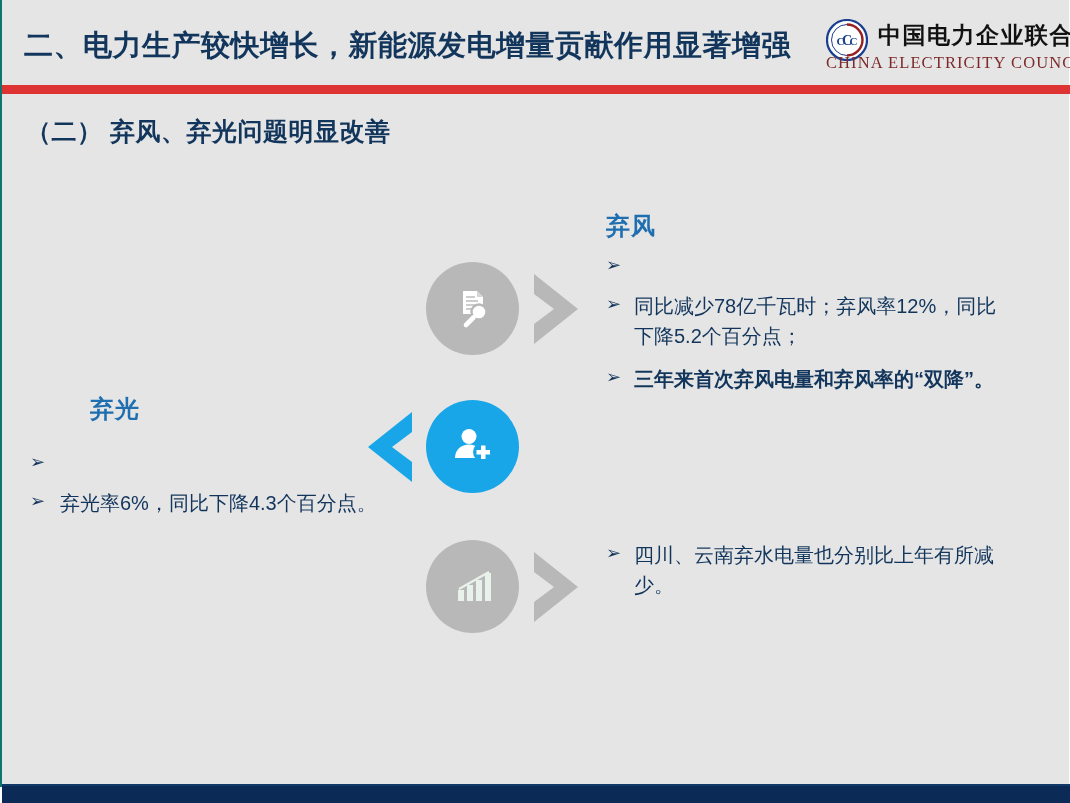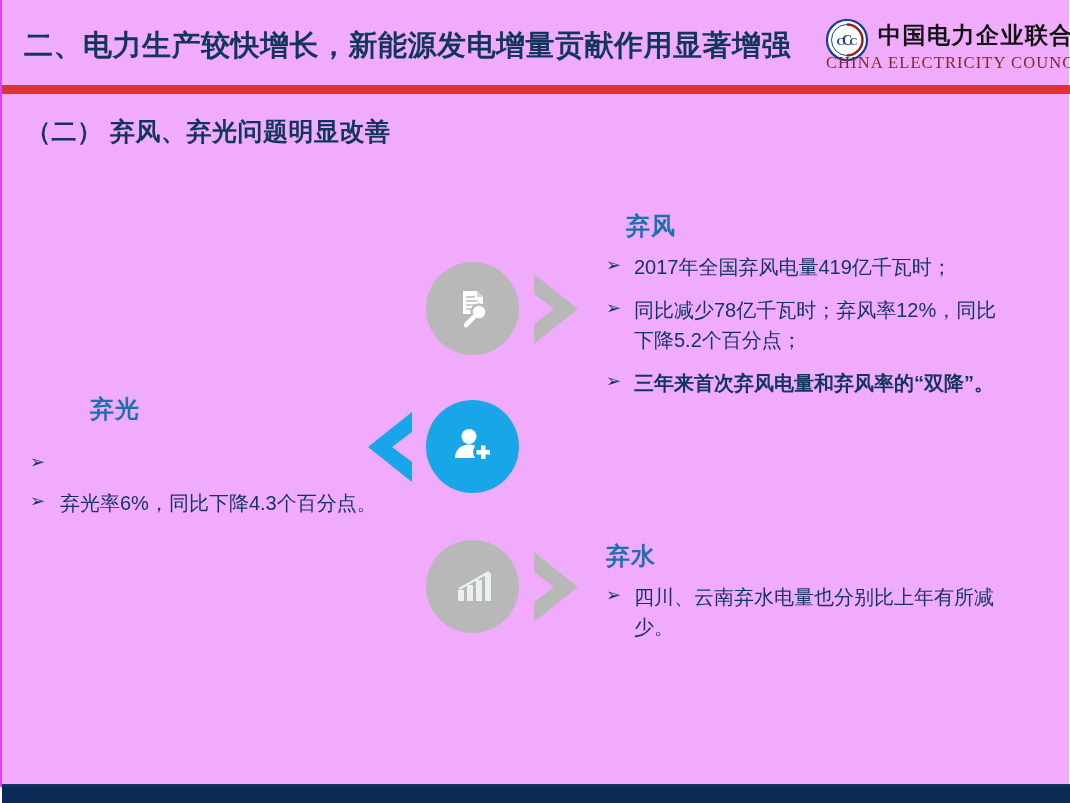--- a/index.html
+++ b/index.html
@@ -12,23 +12,23 @@
     background: #ffffff;
     font-family: "Liberation Sans", "DejaVu Sans", sans-serif;
     overflow: hidden;
     position: relative;
   }
   .slide {
     position: absolute;
     left: 0; top: 0;
     width: 1070px;
     height: 787px;
-    background: #f0abfc;
+    background: #e5e5e5;
     box-sizing: border-box;
-    border-left: 2px solid #d946ef;
+    border-left: 2px solid #0f766e;
     border-right: 1px solid #ffffff;
   }
 
   
   .header {
     position: absolute;
     left: 0; top: 0;
     width: 1070px;
     height: 85px;
   }
@@ -148,21 +148,21 @@
   }
   .bullet-text.strong { font-weight: bold; }
 
   
   #block-feng {
     position: absolute;
     left: 604px;
     top: 210px;
     width: 400px;
   }
-  #block-feng .block-head { margin-bottom: 10px; margin-left: 20px; }
+  #block-feng .block-head { margin-bottom: 10px; }
 
   
   #block-shui {
     position: absolute;
     left: 604px;
     top: 540px;
     width: 400px;
   }
   #block-shui .block-head { margin-bottom: 10px; }
 
@@ -283,35 +283,33 @@
     <svg width="52" height="74" viewBox="0 0 52 74" aria-hidden="true">
       <path d="M4 2 L48 37 L4 72 L4 52 L24 37 L4 22 Z" fill="#b8b8b8"></path>
     </svg>
   </span>
 
   <div id="block-feng">
     <div class="block-head">弃风</div>
     <ul class="bullets">
       <li class="bullet">
         <span class="bullet-marker">➢</span>
-        <span class="bullet-text">2017年全国弃风电量419亿千瓦时；</span>
       </li>
       <li class="bullet">
         <span class="bullet-marker">➢</span>
         <span class="bullet-text">同比减少78亿千瓦时；弃风率12%，同比下降5.2个百分点；</span>
       </li>
       <li class="bullet">
         <span class="bullet-marker">➢</span>
         <span class="bullet-text strong">三年来首次弃风电量和弃风率的“双降”。</span>
       </li>
     </ul>
   </div>
 
   <div id="block-shui">
-    <div class="block-head">弃水</div>
     <ul class="bullets">
       <li class="bullet">
         <span class="bullet-marker">➢</span>
         <span class="bullet-text">四川、云南弃水电量也分别比上年有所减少。</span>
       </li>
     </ul>
   </div>
 
   <div id="block-guang">
     <div class="block-head">弃光</div>

